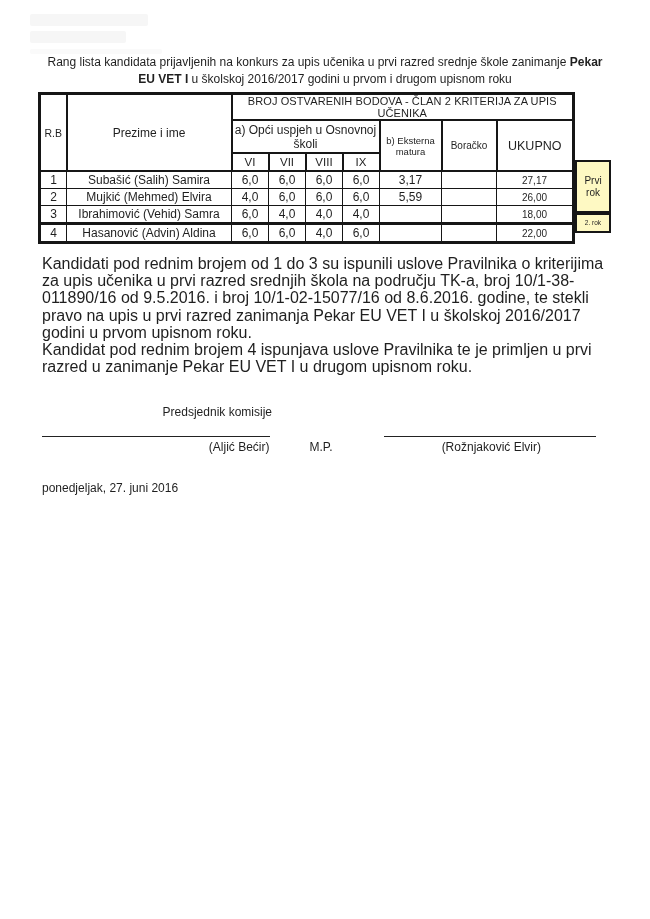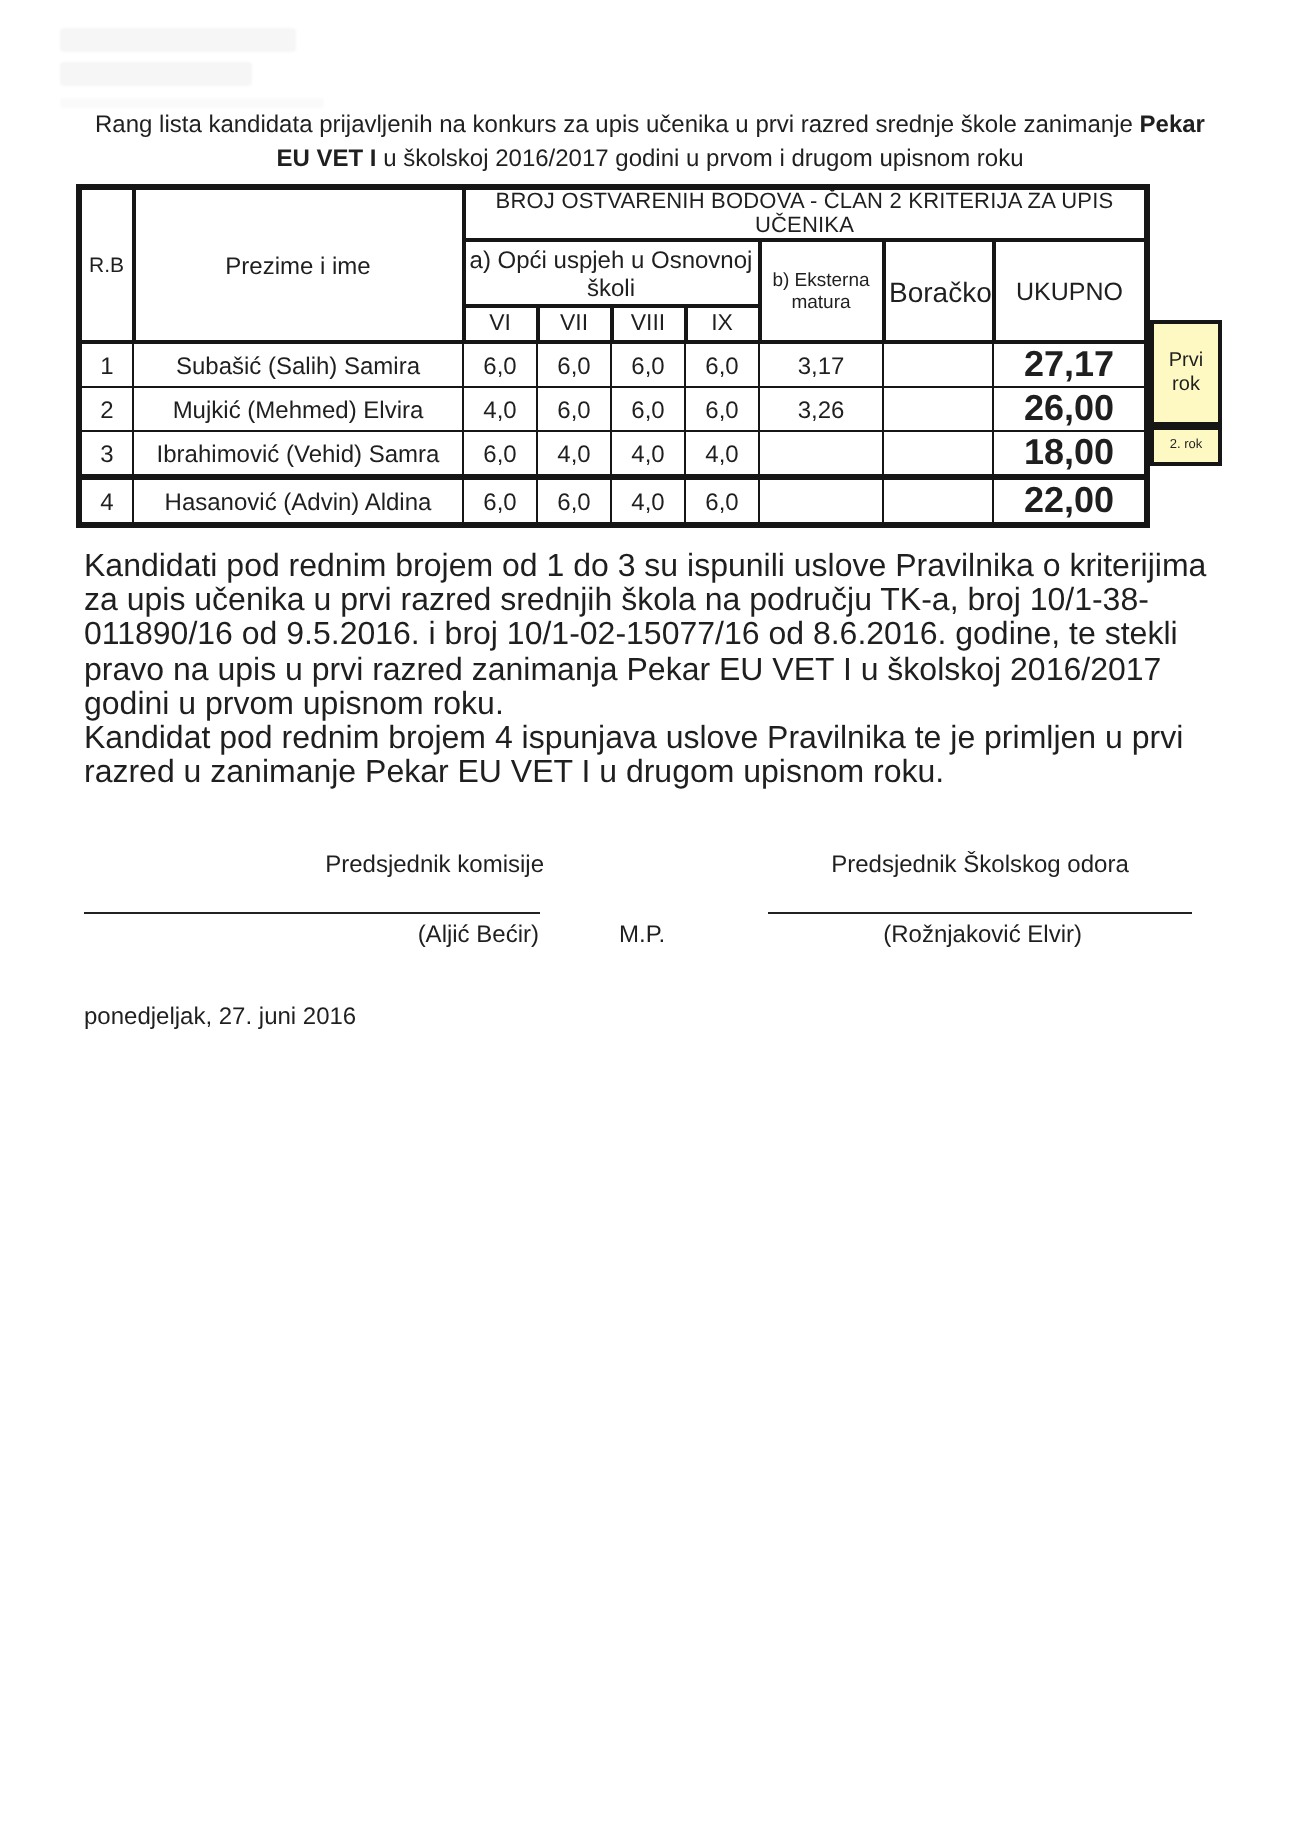--- a/index.html
+++ b/index.html
@@ -50,24 +50,24 @@
     vertical-align: middle;
     padding: 0 2px;
   }
   td.h  { border: 2px solid #161616; font-size: 12px; }
   td.d  { border: 1px solid #161616; font-size: 12px; height: 16px; }
   td.points-title { font-size: 11px; height: 14px; letter-spacing: 0.1px; }
   td.general { height: 31px; }
   td.grade { font-size: 11.5px; height: 16px; }
   td.rb-h { font-size: 10.5px; }
   td.ekst  { font-size: 9.5px; line-height: 11px; }
-  td.borac { font-size: 14px; }
+  td.borac { font-size: 10px; }
   td.ukupno-h { font-weight: normal; font-size: 12.5px; }
   td.name-d { text-align: left; padding-left: 4px; }
-  td.total-d { font-weight: bold; font-size: 18px; margin-left: 20px; }
+  td.total-d { font-weight: normal; font-size: 10px; margin-left: 20px; }
   tr.second-period td { border-top: 3px solid #161616; }
 
   .rok-box {
     position: absolute;
     left: 537px;
     width: 36px;
     box-sizing: border-box;
     border: 2.5px solid #161616;
     display: flex;
     align-items: center;
@@ -160,21 +160,21 @@
         <td class="d"></td>
         <td class="d total-d">27,17</td>
       </tr>
       <tr>
         <td class="d">2</td>
         <td class="d name-d">Mujkić (Mehmed) Elvira</td>
         <td class="d">4,0</td>
         <td class="d">6,0</td>
         <td class="d">6,0</td>
         <td class="d">6,0</td>
-        <td class="d">3,26</td>
+        <td class="d">5,59</td>
         <td class="d"></td>
         <td class="d total-d">26,00</td>
       </tr>
       <tr>
         <td class="d">3</td>
         <td class="d name-d">Ibrahimović (Vehid) Samra</td>
         <td class="d">6,0</td>
         <td class="d">4,0</td>
         <td class="d">4,0</td>
         <td class="d">4,0</td>
@@ -204,21 +204,20 @@
   </div>
 </div>
 
 <p class="para first">Kandidati pod rednim brojem od 1 do 3 su ispunili uslove Pravilnika o kriterijima za upis učenika u prvi razred srednjih škola na području TK-a, broj 10/1-38-011890/16 od 9.5.2016. i broj 10/1-02-15077/16 od 8.6.2016. godine, te stekli pravo na upis u prvi razred zanimanja Pekar EU VET I u školskoj 2016/2017 godini u prvom upisnom roku.</p>
 <p class="para">Kandidat pod rednim brojem 4 ispunjava uslove Pravilnika te je primljen u prvi razred u zanimanje Pekar EU VET I u drugom upisnom roku.</p>
 
 <div class="sig-section">
   <div class="sig-row">
     <div class="sig-col-left sig-title">Predsjednik komisije</div>
     <div class="sig-col-mid"></div>
-    <div class="sig-col-right sig-title">Predsjednik Školskog odora</div>
   </div>
   <div class="sig-row sig-line-row">
     <div class="sig-col-left">
       <div class="sig-line sig-line-left"></div>
     </div>
     <div class="sig-col-mid"></div>
     <div class="sig-col-right">
       <div class="sig-line sig-line-right"></div>
     </div>
   </div>

